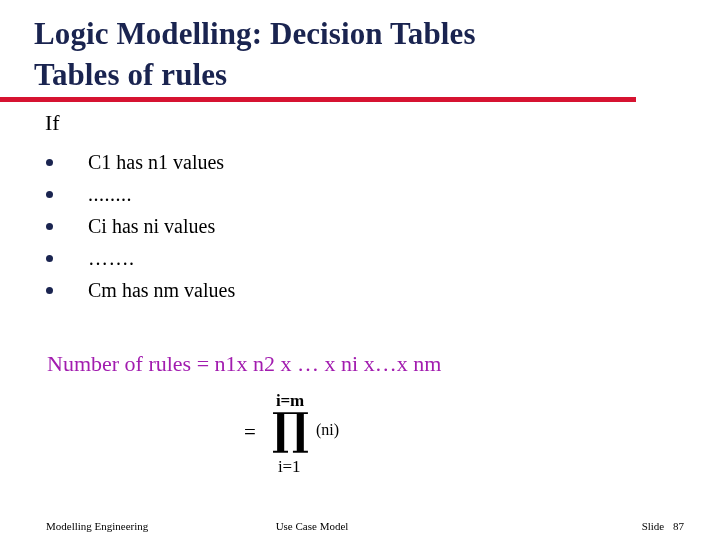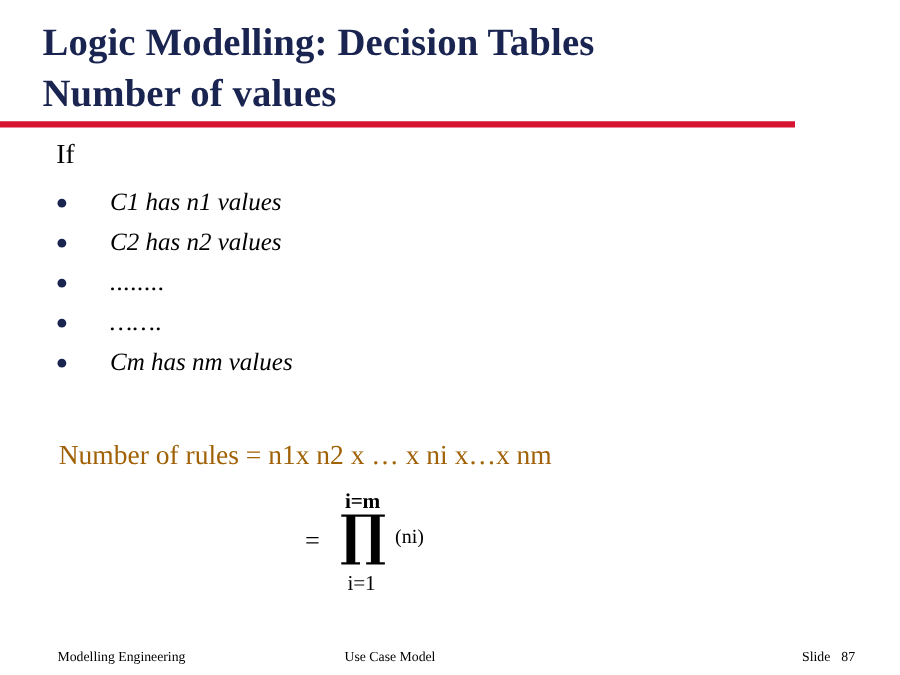--- a/index.html
+++ b/index.html
@@ -89,35 +89,34 @@
     position: absolute;
     left: 6px;
     top: 13px;
     width: 7px;
     height: 7px;
     border-radius: 50%;
     background: #1a2450;
   }
   .bullet-label {
     display: inline-block;
-    font-style: italic;
   }
   .bullet-label.dots {
     letter-spacing: 0.5px;
   }
 
   
   .formula-line {
     position: absolute;
     left: 47px;
     top: 352px;
     font-size: 22px;
     line-height: 1.1;
     white-space: nowrap;
-    color: #a16207;
+    color: #a21caf;
   }
 
   .product-expr {
     position: absolute;
     left: 238px;
     top: 392px;
     width: 240px;
     height: 90px;
   }
   .prod-equals {
@@ -196,41 +195,41 @@
     margin-left: 6px;
   }
 </style>
 </head>
 <body>
 
 <div class="slide">
 
   <div class="title-block">
     <div class="title-line">Logic Modelling: Decision Tables</div>
-    <div class="title-line">Number of values</div>
+    <div class="title-line">Tables of rules</div>
   </div>
 
   <div class="title-rule"></div>
 
   <div class="body-area">
 
     <div class="if-line">If</div>
 
     <ul class="bullet-list">
       <li class="bullet-item">
         <span class="bullet-dot"></span>
         <span class="bullet-label">C1 has n1 values</span>
       </li>
       <li class="bullet-item">
         <span class="bullet-dot"></span>
-        <span class="bullet-label">C2 has n2 values</span>
-      </li>
-      <li class="bullet-item">
-        <span class="bullet-dot"></span>
         <span class="bullet-label dots">........</span>
+      </li>
+      <li class="bullet-item">
+        <span class="bullet-dot"></span>
+        <span class="bullet-label">Ci has ni values</span>
       </li>
       <li class="bullet-item">
         <span class="bullet-dot"></span>
         <span class="bullet-label dots">…….</span>
       </li>
       <li class="bullet-item">
         <span class="bullet-dot"></span>
         <span class="bullet-label">Cm has nm values</span>
       </li>
     </ul>

